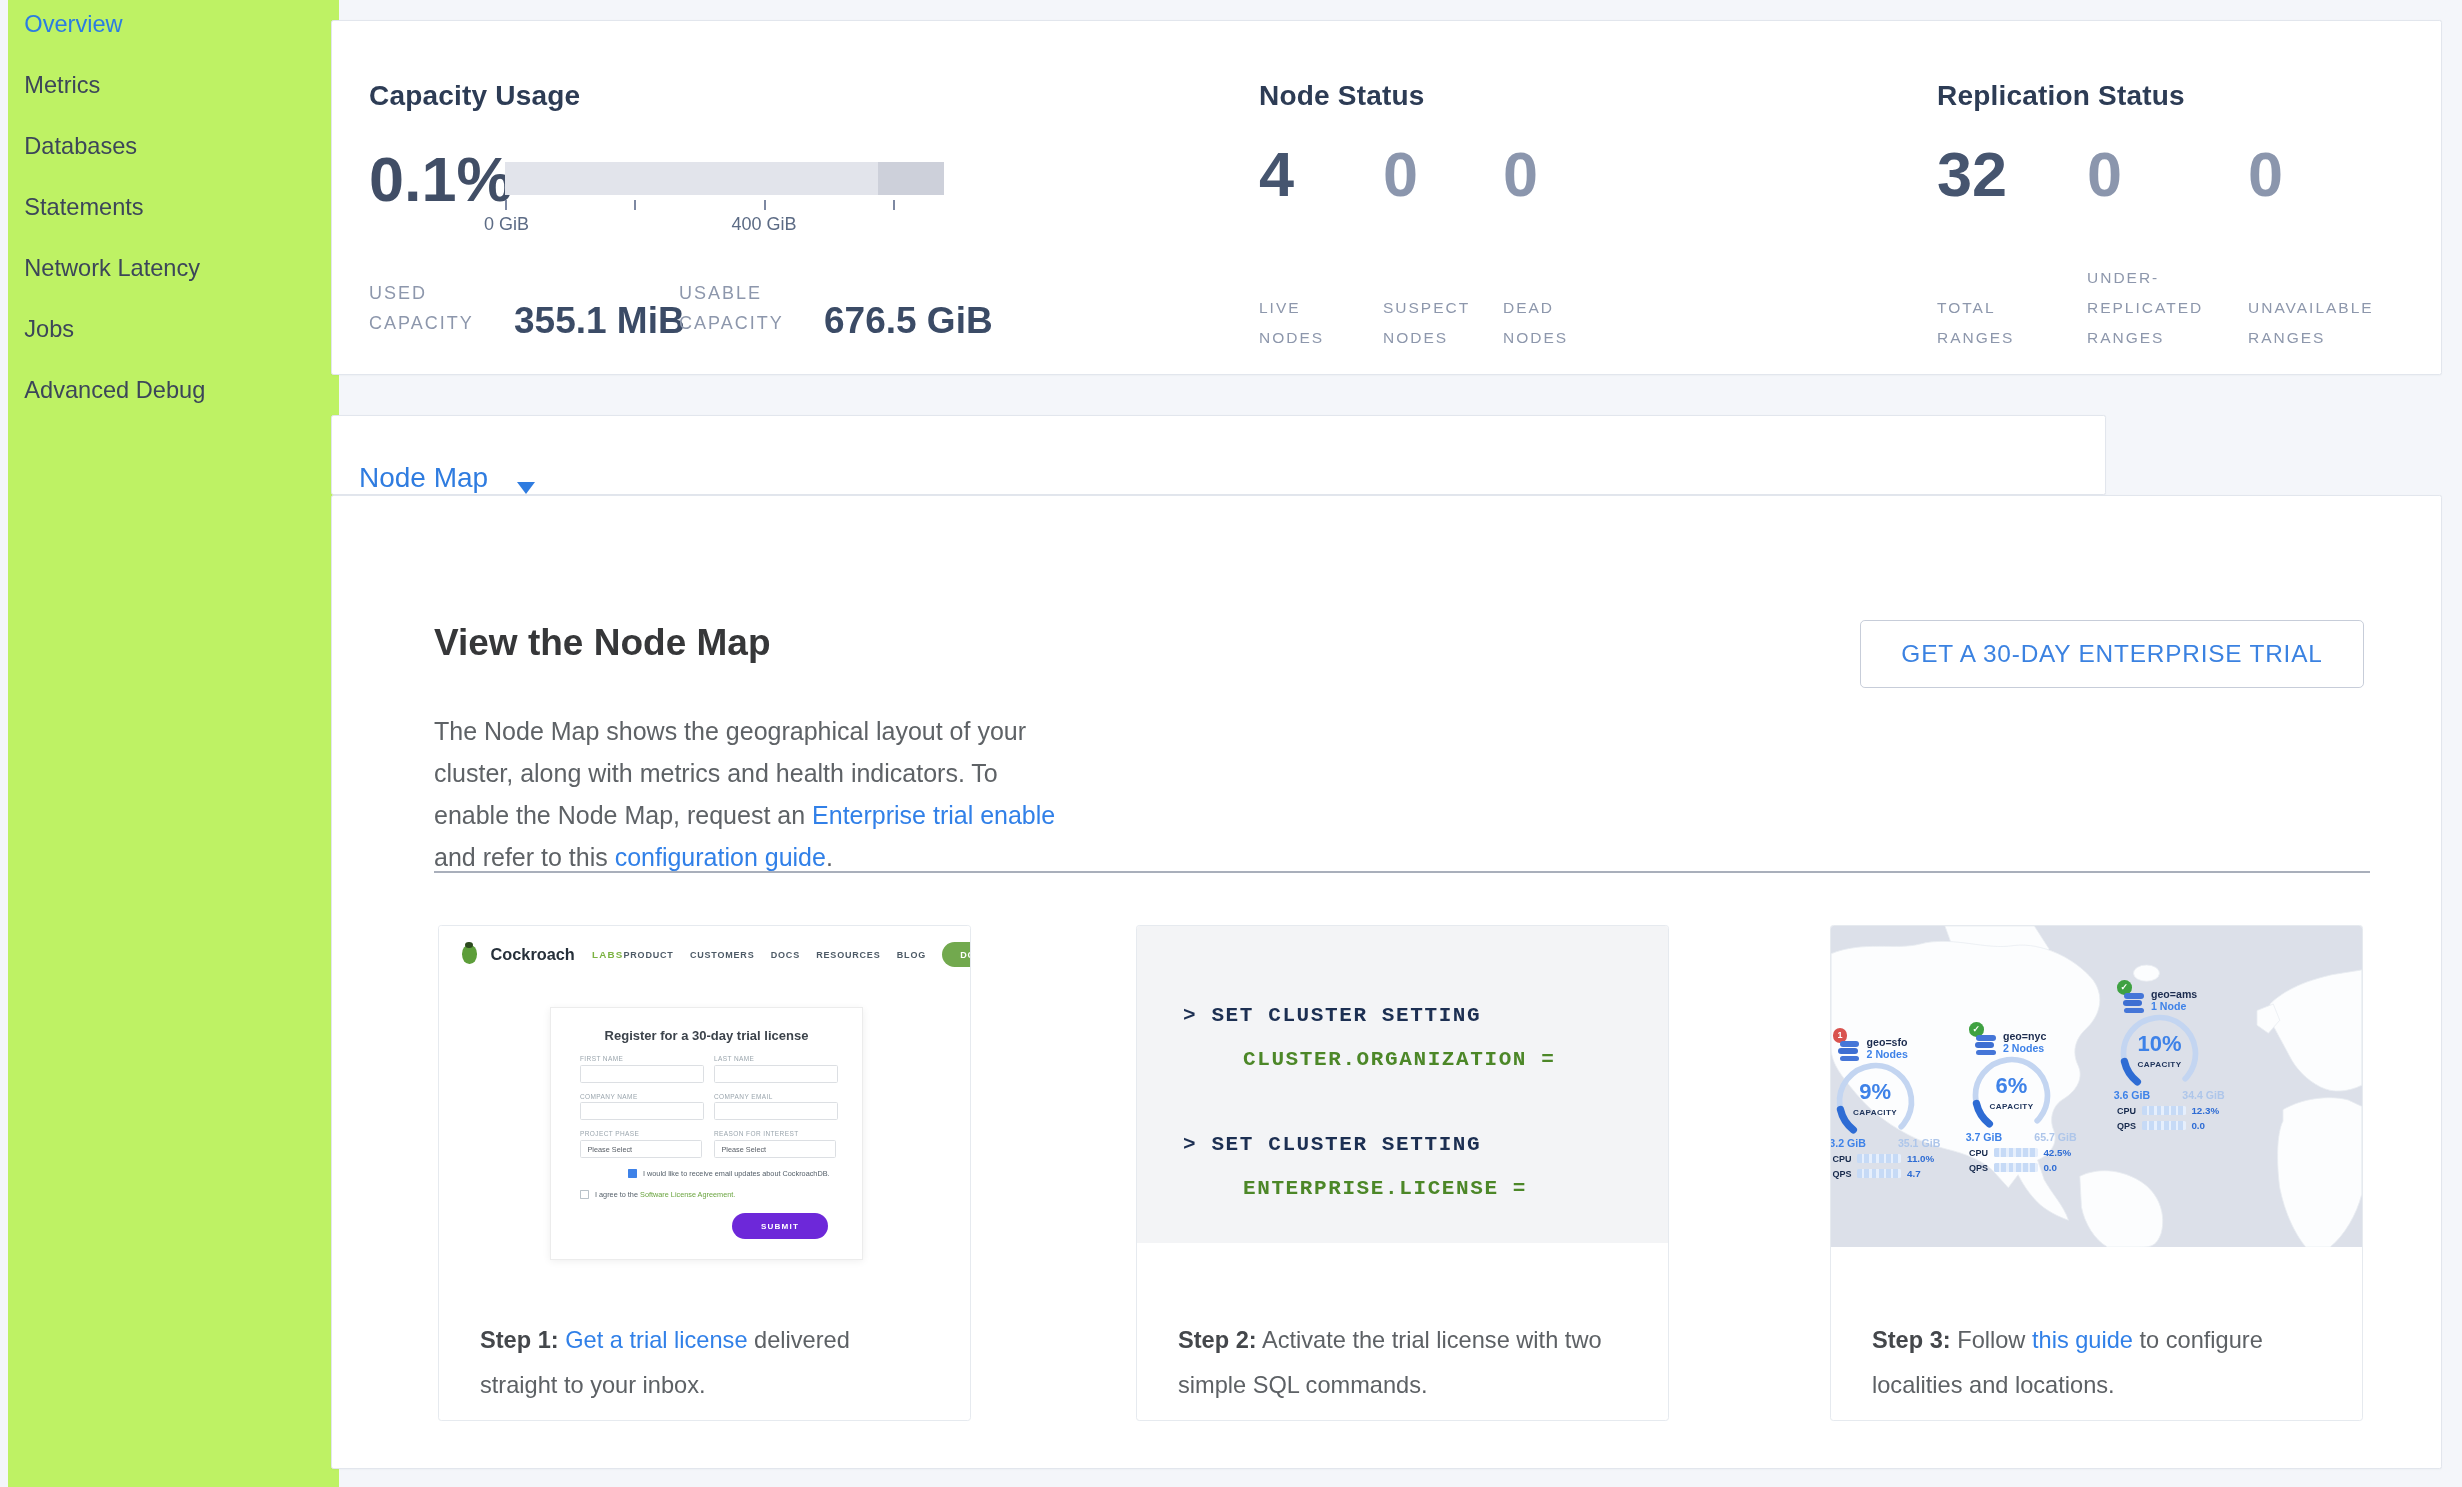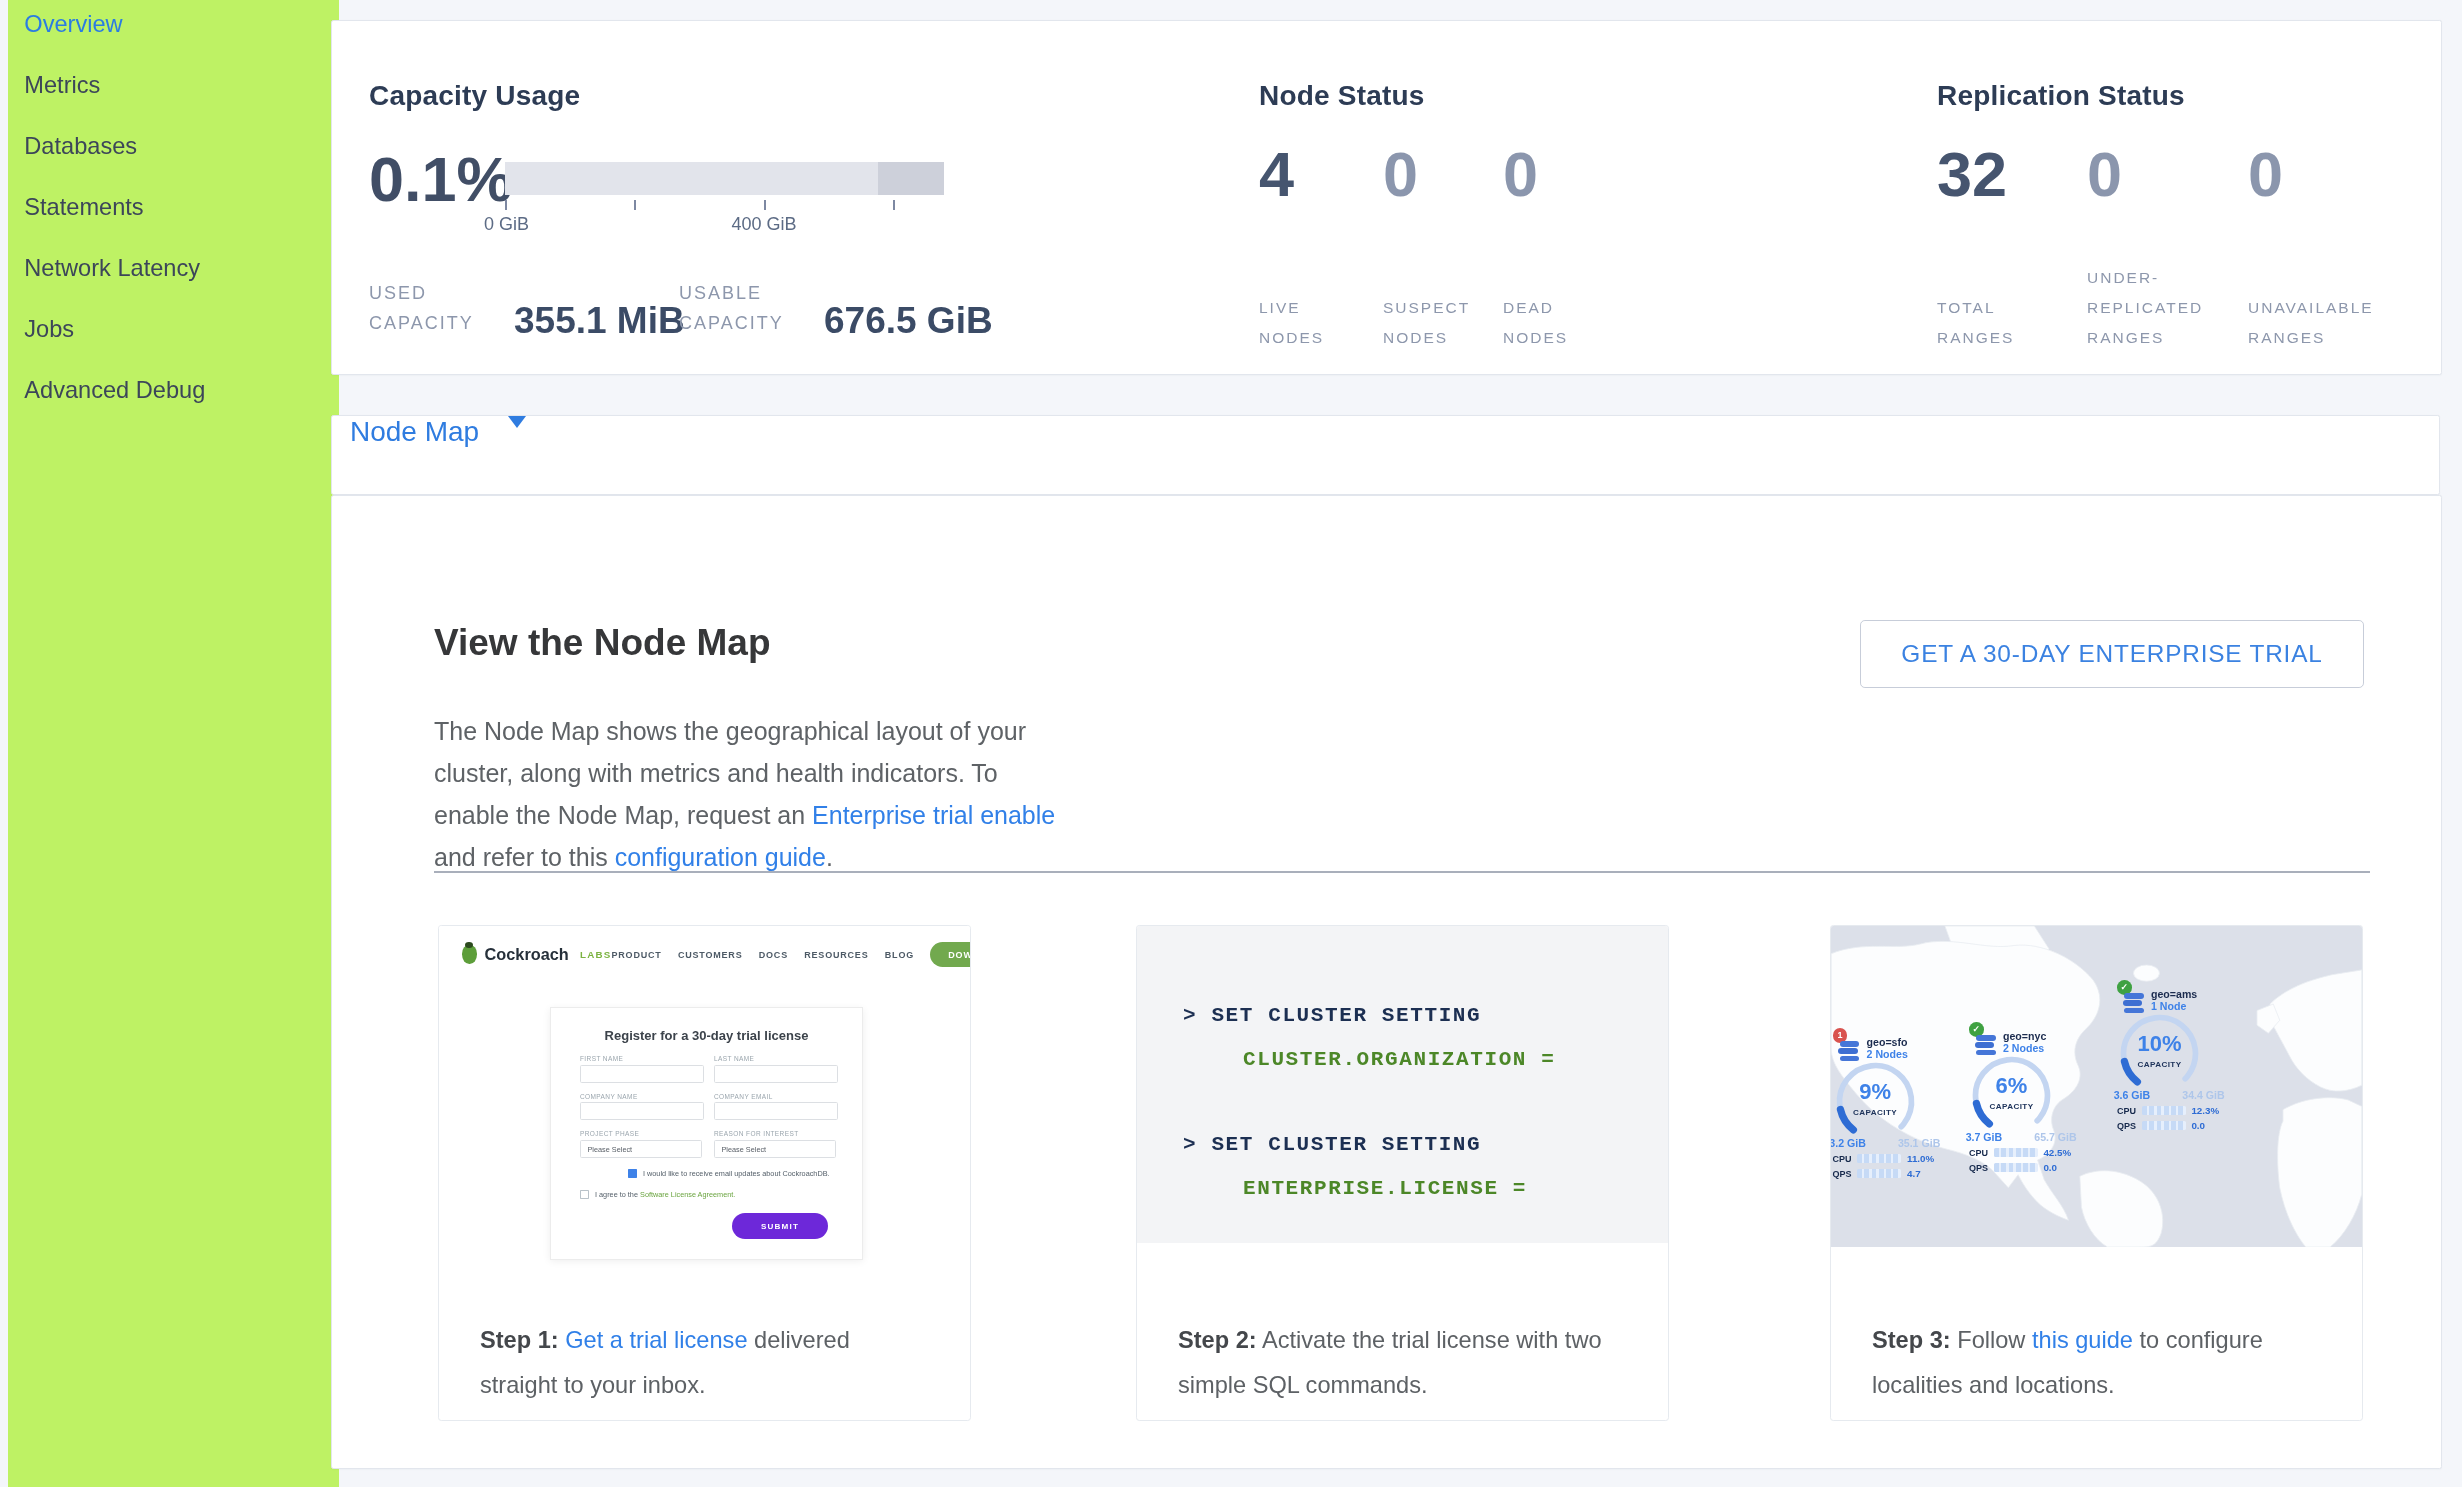--- a/index.html
+++ b/index.html
@@ -27,21 +27,21 @@
   .capstat .lbl{width:124px;font-size:18px;letter-spacing:2px;line-height:30px;color:#8d97ac;}
   .capstat .val{font-size:37px;font-weight:700;color:#3b4b66;line-height:34px;white-space:nowrap;}
   
   #capbar{position:absolute;left:173px;top:141px;width:439px;height:33px;}
   #capbar .seg1{position:absolute;left:0;top:0;width:373px;height:33px;background:#e2e4eb;}
   #capbar .seg2{position:absolute;left:373px;top:0;width:66px;height:33px;background:#cdd0da;}
   #capbar .tick{position:absolute;top:38px;width:2.4px;height:10.6px;background:#7d88a2;}
   #capbar .ticklbl{position:absolute;top:52px;transform:translateX(-50%);font-size:18px;color:#5c6b85;white-space:nowrap;}
 
   
-  #selector-bar{left:331px;top:415px;width:2109px;height:80px;display:flex;align-items:flex-start;padding-left:18px;box-sizing:border-box;cursor:pointer;}
+  #selector-bar{left:331px;top:415px;width:1775px;height:80px;display:flex;align-items:flex-end;padding-left:27px;box-sizing:border-box;cursor:pointer;}
   #selector-bar .sel-label{font-size:28px;color:#2f7ce0;}
   .caret-down{display:inline-block;width:0;height:0;margin-left:29px;border-left:9.8px solid transparent;border-right:9.8px solid transparent;border-top:12.2px solid #2f7ce0;}
 
   
   #main-section{left:331px;top:495px;width:2109px;height:972px;}
   #vm-heading{position:absolute;left:102px;top:101px;font-size:37px;font-weight:600;color:#363739;}
   #vm-para{position:absolute;left:102px;top:189px;width:635px;font-size:25px;line-height:42px;color:#5e6266;}
   a.link{color:#3180e8;text-decoration:none;cursor:pointer;}
   #trial-btn{position:absolute;left:1528px;top:124px;width:504px;height:68px;background:#fff;border:1.6px solid #c7cdd9;border-radius:4.9px;color:#3b82e1;font-size:24.4px;letter-spacing:0.8px;display:flex;align-items:center;justify-content:center;cursor:pointer;font-family:"Liberation Sans",sans-serif;}
   #divider{position:absolute;left:102px;top:375px;width:1936px;height:1.6px;background:#a9afbb;}
@@ -49,21 +49,21 @@
   
   .step-card{position:absolute;top:429px;width:531px;height:494px;background:#fff;border:0.8px solid #e6eaef;border-radius:3.3px;overflow:hidden;}
   #card1{left:106px}#card2{left:804px}#card3{left:1498px}
   .card-cap{position:absolute;left:41px;top:368px;width:443px;font-size:23.6px;line-height:45px;color:#5d6165;}
   .card-cap b{color:#44474b;}
   .card-cap a:empty{display:none;}
 
   
   .ws-media{position:absolute;left:0;top:0;width:531px;height:350px;background:#fff;}
   .ws-head{position:absolute;left:23px;right:19.5px;top:16.3px;display:flex;align-items:center;justify-content:space-between;}
-  .ws-logo{display:flex;align-items:center;gap:8px;}
+  .ws-logo{display:flex;align-items:center;gap:14px;}
   .bug{width:14.6px;height:19.5px;background:#5d9e3a;border-radius:45% 45% 50% 50%;position:relative;}
   .bug:before{content:"";position:absolute;left:3.3px;top:-3.3px;width:8.1px;height:6.5px;background:#2c4a1e;border-radius:50%;}
   .ws-brand{font-size:16.3px;font-weight:700;color:#26303a;}
   .ws-brand-sub{font-size:9.8px;font-weight:700;color:#7cb342;letter-spacing:1.2px;margin-left:3.3px;}
   .ws-nav{display:flex;align-items:center;gap:16.3px;}
   .ws-nav-item{font-size:9px;font-weight:700;color:#4d5a66;letter-spacing:0.8px;}
   .ws-dl{background:#72a94e;color:#fff;font-size:9px;font-weight:700;letter-spacing:0.8px;padding:7.3px 18px;border-radius:13px;}
   .ws-form{position:absolute;left:111px;top:81px;width:311px;height:251px;background:#fff;border:0.8px solid #ececec;box-shadow:0 2.4px 8.1px rgba(0,0,0,.07);}
   .ws-form-title{position:absolute;left:0;right:0;top:19.5px;text-align:center;font-size:13px;font-weight:700;color:#3c434b;}
   .wf-lbl{position:absolute;font-size:6.5px;color:#9aa5ad;letter-spacing:0.4px;}

